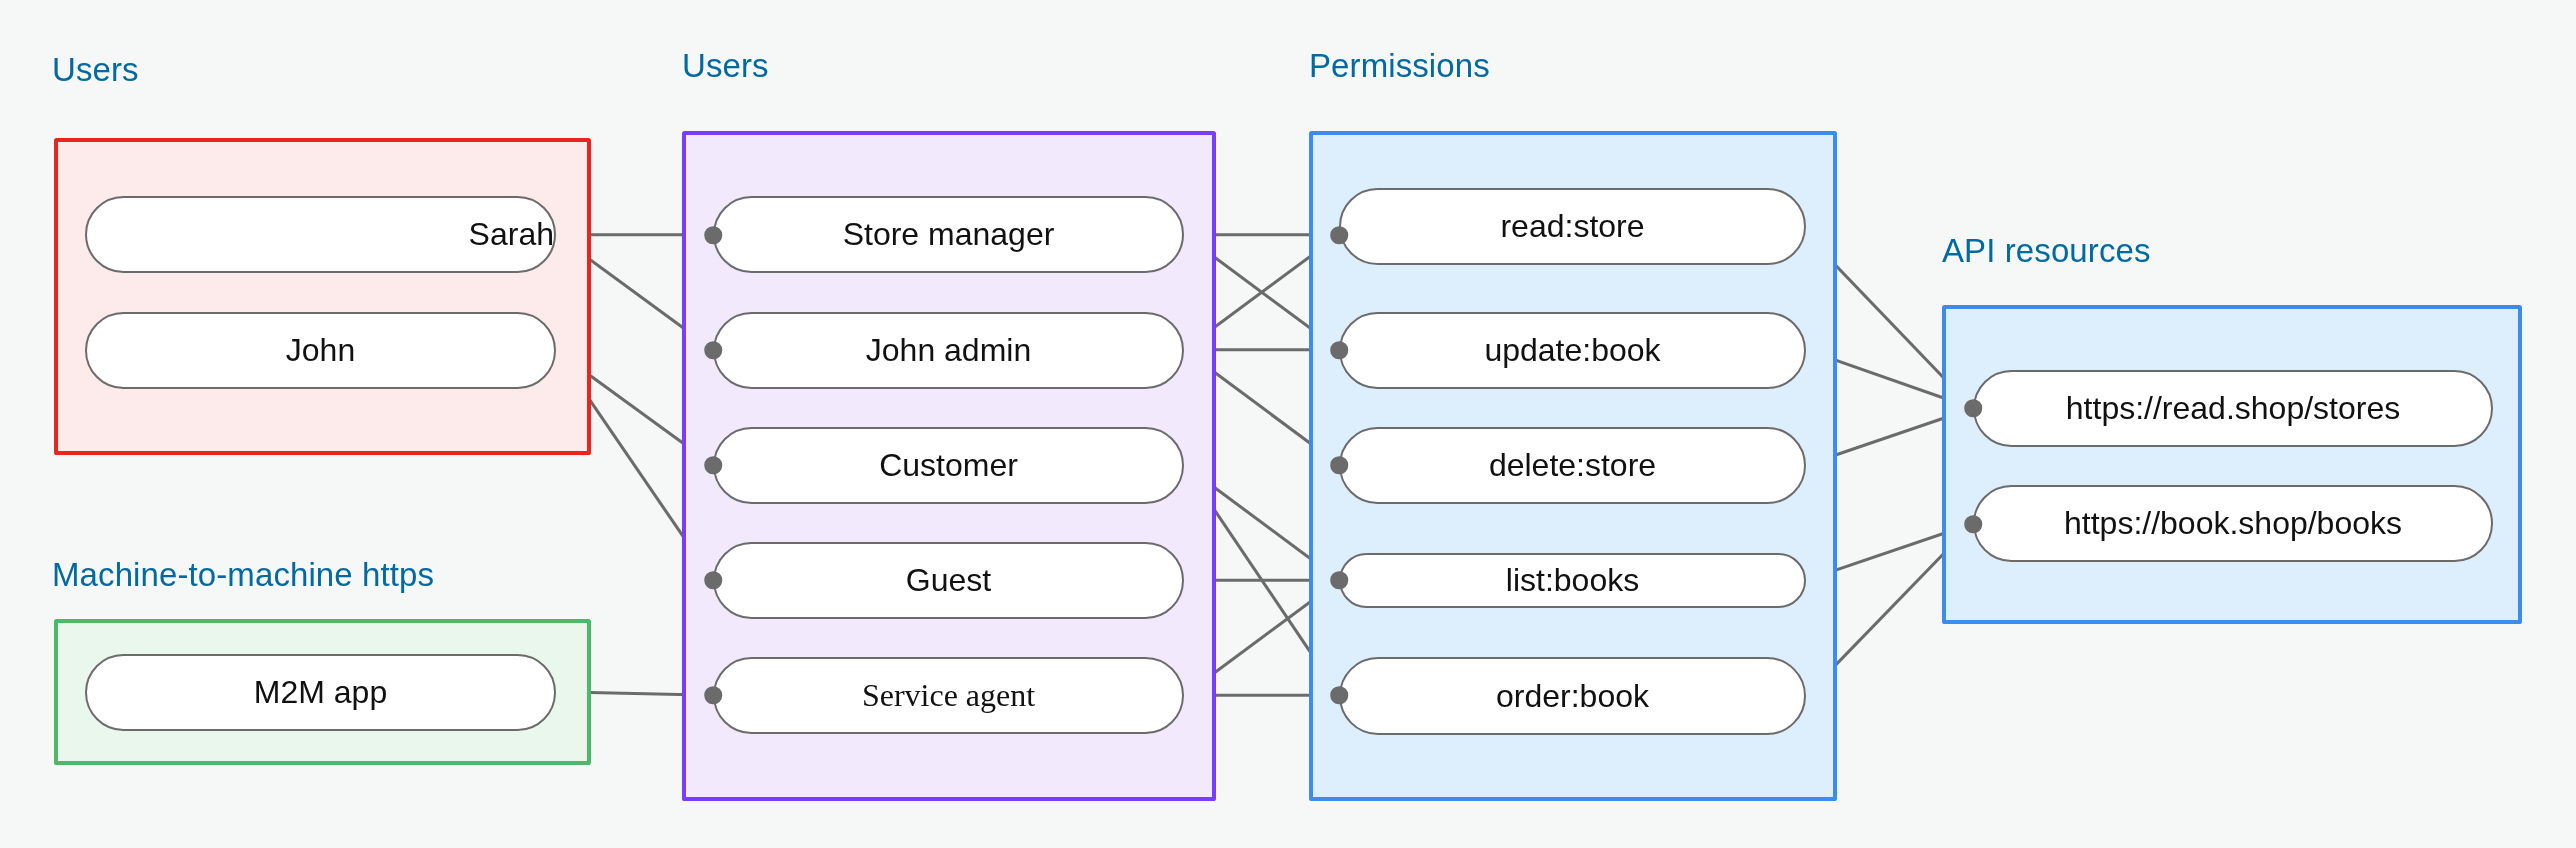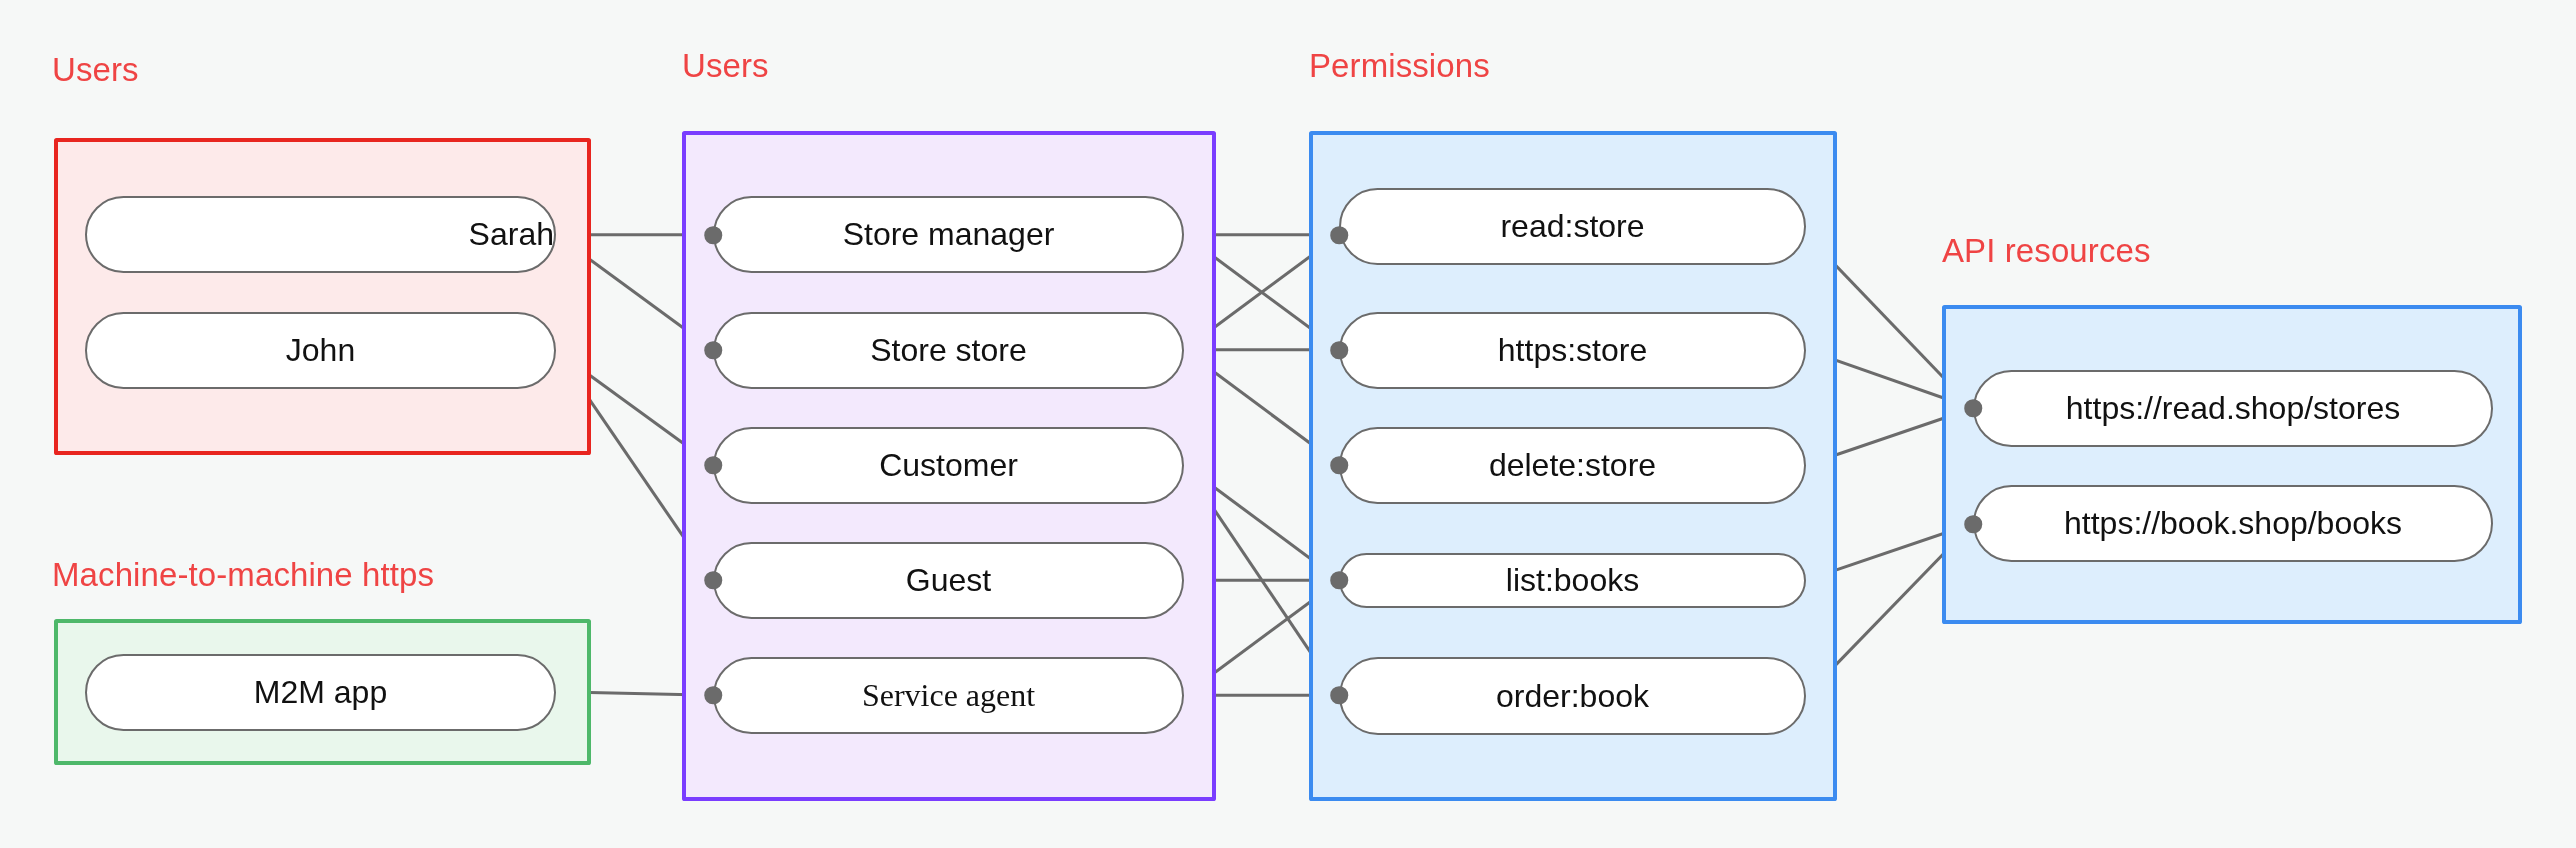--- a/index.html
+++ b/index.html
@@ -18,21 +18,21 @@
   #edge-layer {
     position: absolute;
     left: 0; top: 0;
     width: 2576px;
     height: 848px;
     pointer-events: none;
   }
   .group-title {
     position: absolute;
     font-size: 33px;
-    color: #ef4444;
+    color: #0369a1;
     white-space: nowrap;
     letter-spacing: 0.1px;
   }
   .group-box {
     position: absolute;
     box-sizing: border-box;
     border-width: 4.4px;
     border-style: solid;
     border-radius: 2.6px;
   }
@@ -97,38 +97,38 @@
       <div class="group-title" style="left: 52px; top: 556px;">Machine-to-machine https</div>
       <div class="node" style="left: 85px; top: 654px; width: 471px; height: 77px;">
         <span>M2M app</span>
       </div>
       <div class="group-box" style="left: 682px; top: 131px; width: 534px; height: 670px; border-color: rgb(122, 61, 255); background: rgb(243, 233, 253);"></div>
       <div class="group-title" style="left: 682px; top: 47px;">Users</div>
       <div class="node" style="left: 713px; top: 196px; width: 471px; height: 77px;">
         <span>Store manager</span>
       </div>
       <div class="node" style="left: 713px; top: 312px; width: 471px; height: 77px;">
-        <span>Store store</span>
+        <span>John admin</span>
       </div>
       <div class="node" style="left: 713px; top: 427px; width: 471px; height: 77px;">
         <span>Customer</span>
       </div>
       <div class="node" style="left: 713px; top: 542px; width: 471px; height: 77px;">
         <span>Guest</span>
       </div>
       <div class="node" style="left: 713px; top: 657px; width: 471px; height: 77px; font-family: Liberation Serif, serif;">
         <span>Service agent</span>
       </div>
       <div class="group-box" style="left: 1309px; top: 131px; width: 528px; height: 670px; border-color: rgb(59, 139, 240); background: rgb(221, 238, 253);"></div>
       <div class="group-title" style="left: 1309px; top: 47px;">Permissions</div>
       <div class="node" style="left: 1339px; top: 188px; width: 467px; height: 77px;">
         <span>read:store</span>
       </div>
       <div class="node" style="left: 1339px; top: 312px; width: 467px; height: 77px;">
-        <span>https:store</span>
+        <span>update:book</span>
       </div>
       <div class="node" style="left: 1339px; top: 427px; width: 467px; height: 77px;">
         <span>delete:store</span>
       </div>
       <div class="node" style="left: 1339px; top: 553px; width: 467px; height: 55px;">
         <span>list:books</span>
       </div>
       <div class="node" style="left: 1339px; top: 657px; width: 467px; height: 78px;">
         <span>order:book</span>
       </div>

